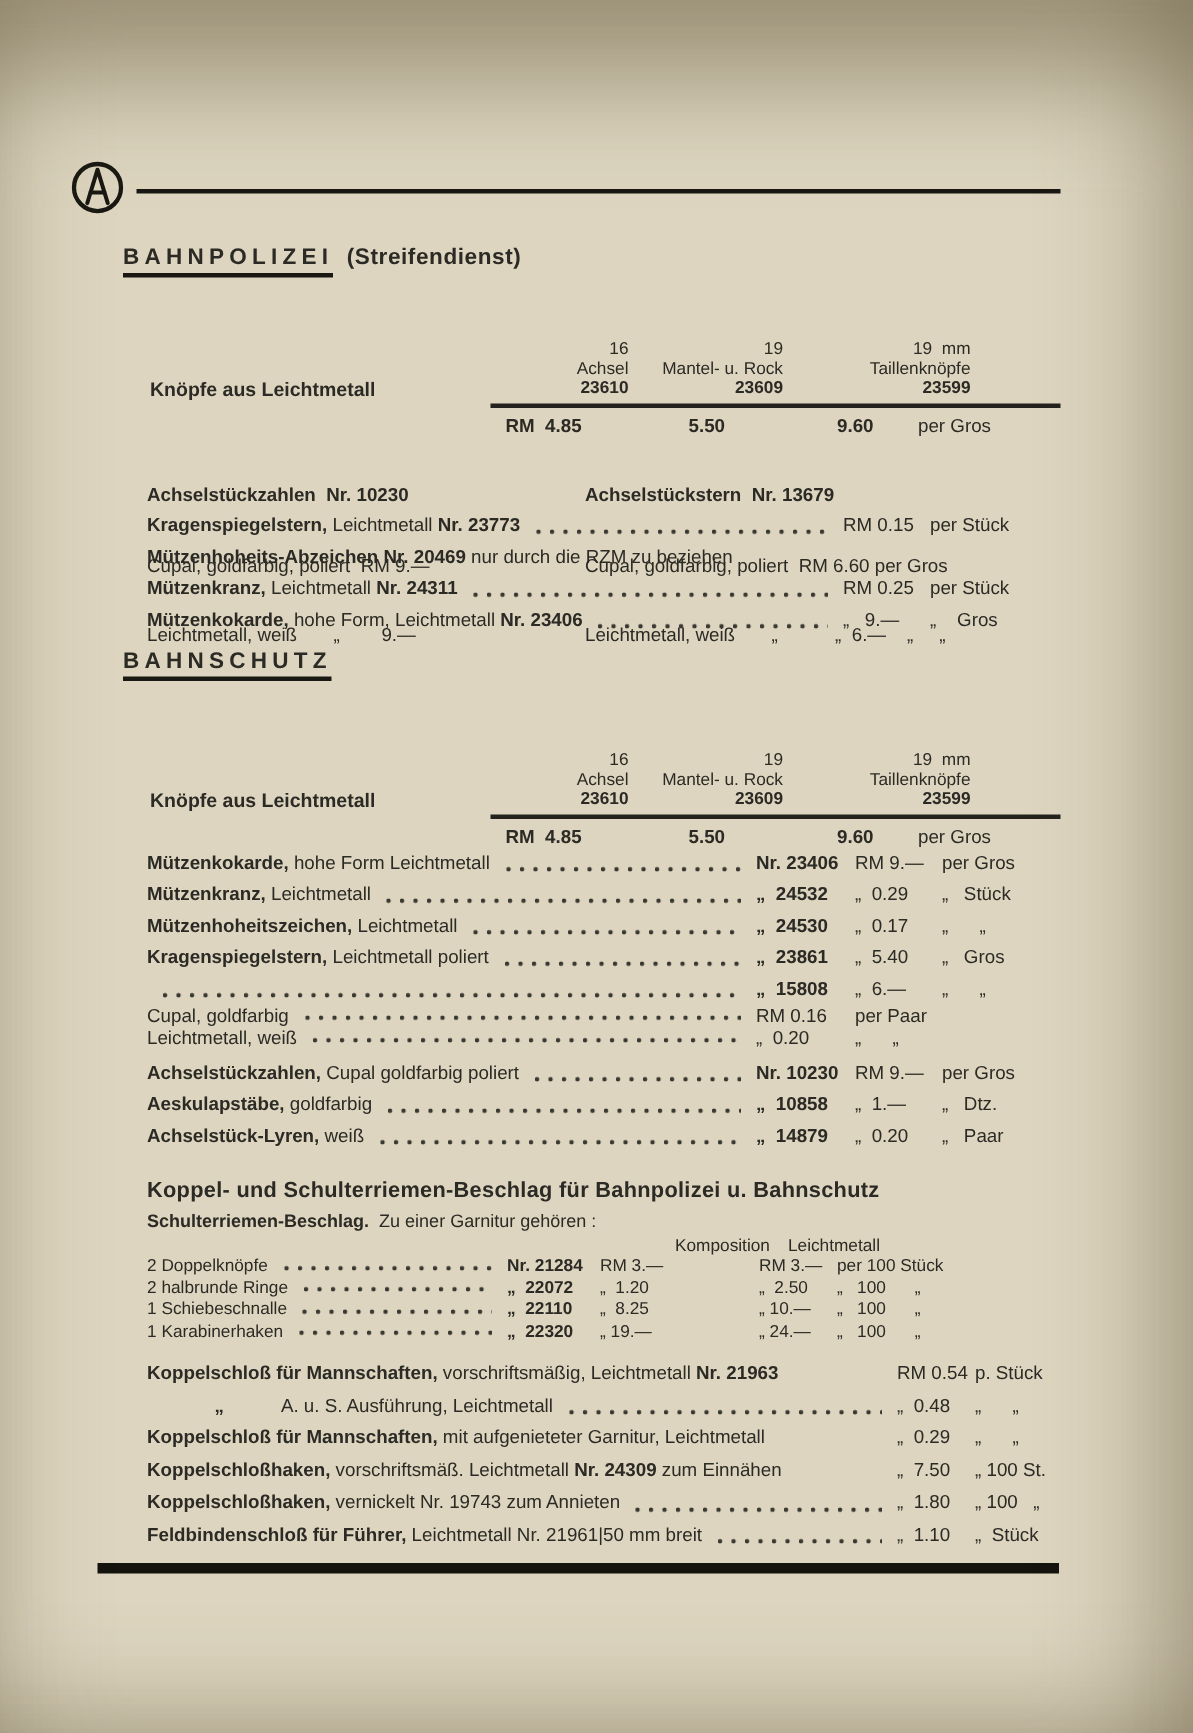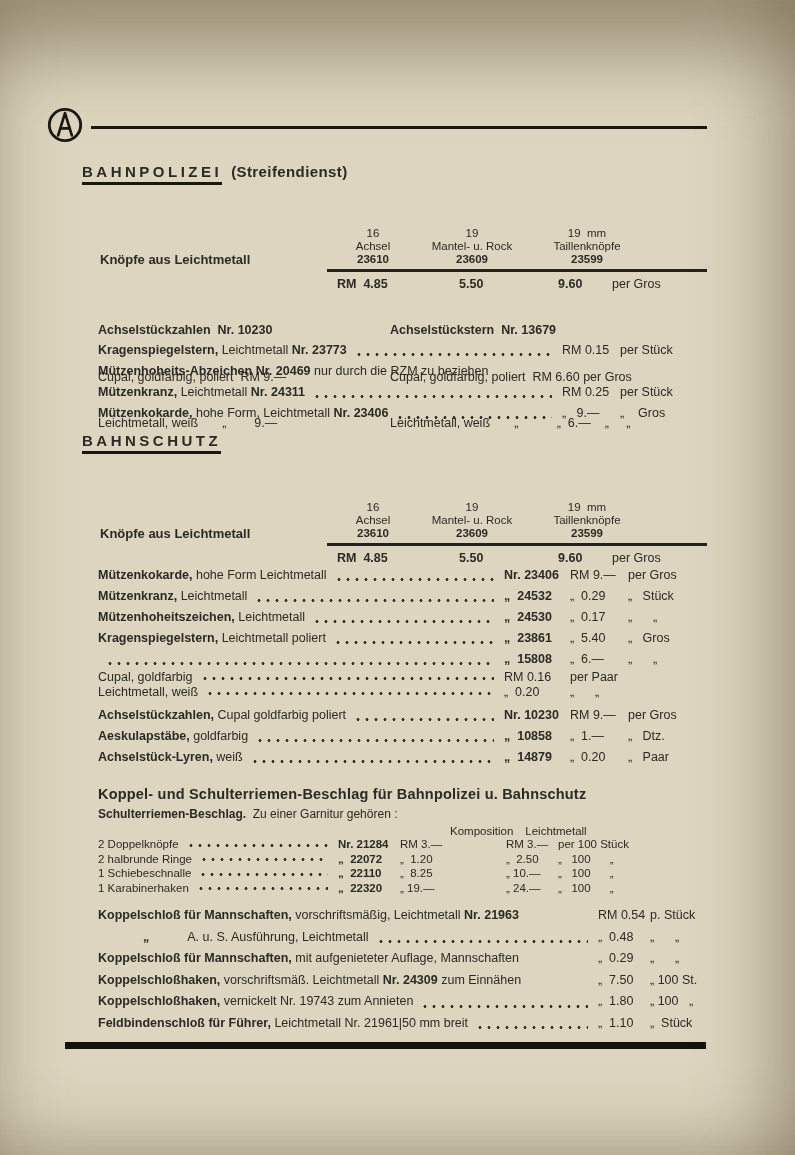--- a/index.html
+++ b/index.html
@@ -30,21 +30,21 @@
   .h1wrap { margin-left:17px; }
   .h1 { display:inline-block; font-size:15px; font-weight:700; letter-spacing:3.5px;
         border-bottom:3px solid #191812; padding-bottom:2px; }
   .h1-sub { font-size:15px; font-weight:700; margin-left:9px; letter-spacing:.4px; }
 
   
   .bt { position:relative; height:42px; font-size:11.5px; line-height:13px; }
   .bt-label { position:absolute; left:35px; bottom:3px; font-size:13px; font-weight:700; white-space:nowrap; }
   .bt-col { position:absolute; text-align:center; }
   .bt-c1 { left:262px; width:92px; } .bt-c2 { left:357px; width:100px; } .bt-c3 { left:462px; width:120px; }
-  .bt-col .pre { display:block; }
+  .bt-col .pre { display:block;text-align:right; }
   .bt-rule { margin-left:262px; width:380px; height:3px; background:#23221c; }
   .bt-prices { position:relative; height:17px; margin-top:3px; font-size:12.5px; }
   .bt-prices span { position:absolute; top:2px; white-space:pre; font-weight:700; }
   .bt-prices .per { font-weight:400; }
   .bp1{left:272px;} .bp2{left:394px;} .bp3{left:493px;} .bper{left:547px;}
 
   
   .pcol { position:absolute; top:0; font-size:12.5px; line-height:15.5px; white-space:pre; }
   .pcol-l { left:33px; } .pcol-r { left:325px; }
   .pcol .l1 { font-weight:700; }
@@ -324,21 +324,21 @@
         <span class="k-per">p. Stück</span>
       </div>
       <div class="krow">
         <span class="b kditto">„</span>
         <span class="ktext">A. u. S. Ausführung, Leichtmetall</span>
         <span class="dots"></span>
         <span class="k-pr">„  0.48</span>
         <span class="k-per">„      „</span>
       </div>
       <div class="krow">
-        <span class="lbl"><span class="b">Koppelschloß für Mannschaften,</span><span> mit aufgenieteter Auflage, Mannschaften</span></span>
+        <span class="lbl"><span class="b">Koppelschloß für Mannschaften,</span><span> mit aufgenieteter Garnitur, Leichtmetall</span></span>
         <span class="sp"></span>
         <span class="k-pr">„  0.29</span>
         <span class="k-per">„      „</span>
       </div>
       <div class="krow">
         <span class="lbl"><span class="b">Koppelschloßhaken,</span><span> vorschriftsmäß. Leichtmetall </span><span class="b">Nr. 24309</span><span> zum Einnähen</span></span>
         <span class="sp"></span>
         <span class="k-pr">„  7.50</span>
         <span class="k-per">„ 100 St.</span>
       </div>

